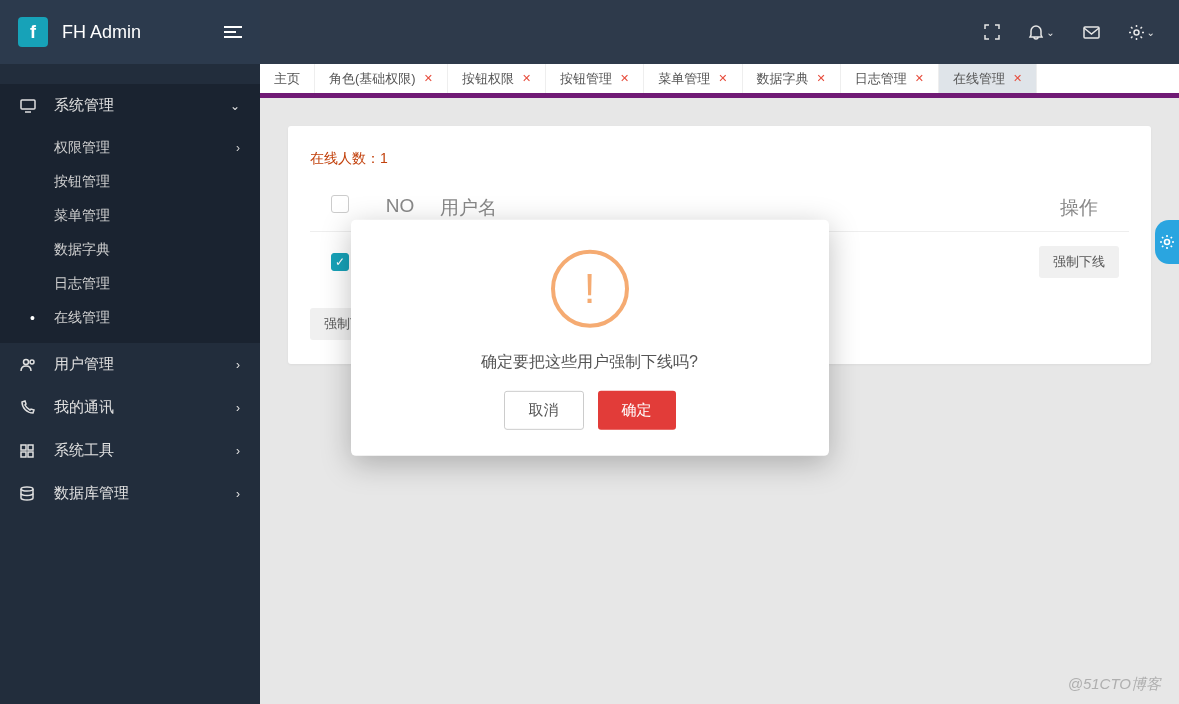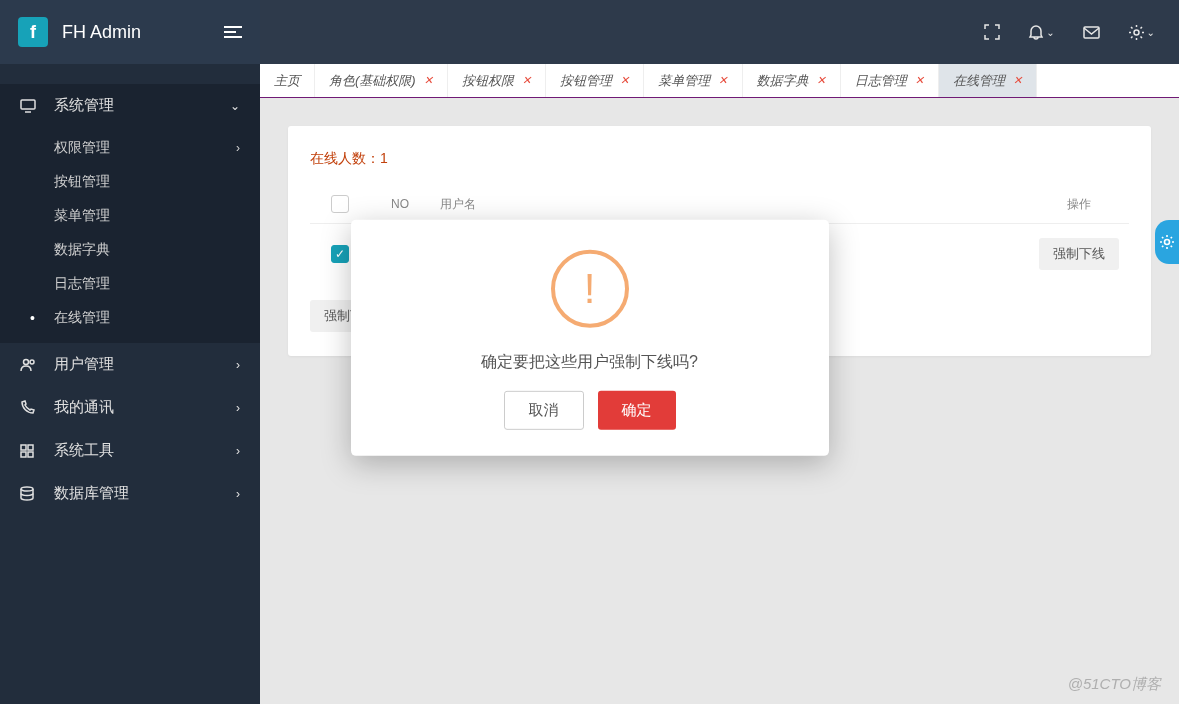--- a/index.html
+++ b/index.html
@@ -16,29 +16,29 @@
 .nav-item.expanded { background: #1a2330; }
 .sub { background: #1a2330; padding: 4px 0 8px; }
 .sub-item { display: flex; align-items: center; padding: 8px 20px 8px 54px; font-size: 14px; color: #d0d0d0; cursor: pointer; position: relative; }
 .sub-item.active::before { content: "•"; position: absolute; left: 30px; color: #fff; }
 .sub-item .chev { margin-left: auto; font-size: 12px; }
 .footer-note { padding: 16px 10px; font-size: 15px; color: #e02020; font-weight: 500; }
 
 .topbar { position: absolute; left: 260px; top: 0; right: 0; height: 64px; background: #2e3a4b; display: flex; align-items: center; justify-content: flex-end; padding: 0 24px; gap: 28px; color: #e6e6e6; }
 .topbar .ticon { cursor: pointer; display: flex; align-items: center; }
 
-.tabs { position: absolute; left: 260px; top: 64px; right: 0; height: 34px; background: #fff; display: flex; align-items: stretch; border-bottom: 1px solid #701a75; font-size: 13px; font-style: italic; }
+.tabs { position: absolute; left: 260px; top: 64px; right: 0; height: 34px; background: #fff; display: flex; align-items: stretch; border-bottom: 5px solid #701a75; font-size: 13px; }
 .tab { display: flex; align-items: center; padding: 0 14px; color: #555; border-right: 1px solid #eee; cursor: pointer; position: relative; }
 .tab.active { background: #dfe4e9; }
 .tab .close { color: #e74c3c; margin-left: 8px; font-size: 11px; }
 
 .content { position: absolute; left: 260px; top: 98px; right: 0; bottom: 0; background: #e7e7e7; padding: 28px; }
 .card { background: #fff; border-radius: 3px; padding: 24px 22px; box-shadow: 0 1px 3px rgba(0,0,0,0.05); }
 .info-line { font-size: 14px; color: #c2410c; margin-bottom: 17px; }
-.table-head { display: flex; align-items: center; padding: 10px 0; color: #888; font-size: 12px; border-bottom: 1px solid #eee; }
+.table-head { display: flex; padding: 10px 0; color: #888; font-size: 19px; border-bottom: 1px solid #eee; }
 .table-row { display: flex; align-items: center; padding: 14px 0; font-size: 14px; color: #555; }
 .col-chk { width: 60px; display: flex; justify-content: center; }
 .col-no { width: 60px; text-align: center; }
 .col-user { flex: 1; padding-left: 10px; }
 .col-action { width: 100px; text-align: center; }
 .chkbox { width: 18px; height: 18px; border: 1px solid #ccc; border-radius: 3px; display: inline-flex; align-items: center; justify-content: center; background: #fff; }
 .chkbox.checked { background: #17a2b8; border-color: #17a2b8; color: #fff; font-size: 12px; }
 .btn-gray { background: #f0f0f0; border: none; padding: 7px 14px; border-radius: 3px; color: #555; font-size: 13px; cursor: pointer; }
 .bulk-row { margin-top: 16px; }
 

